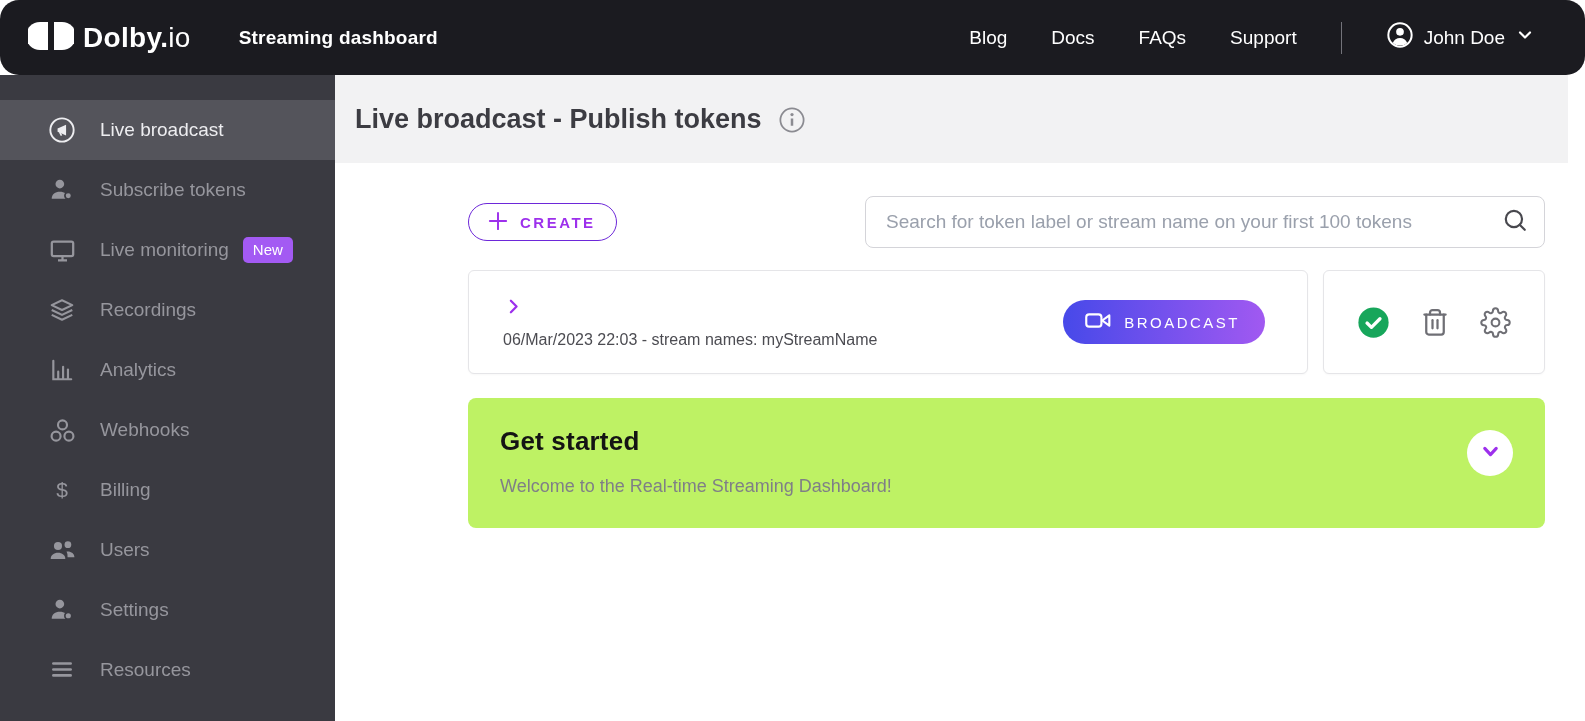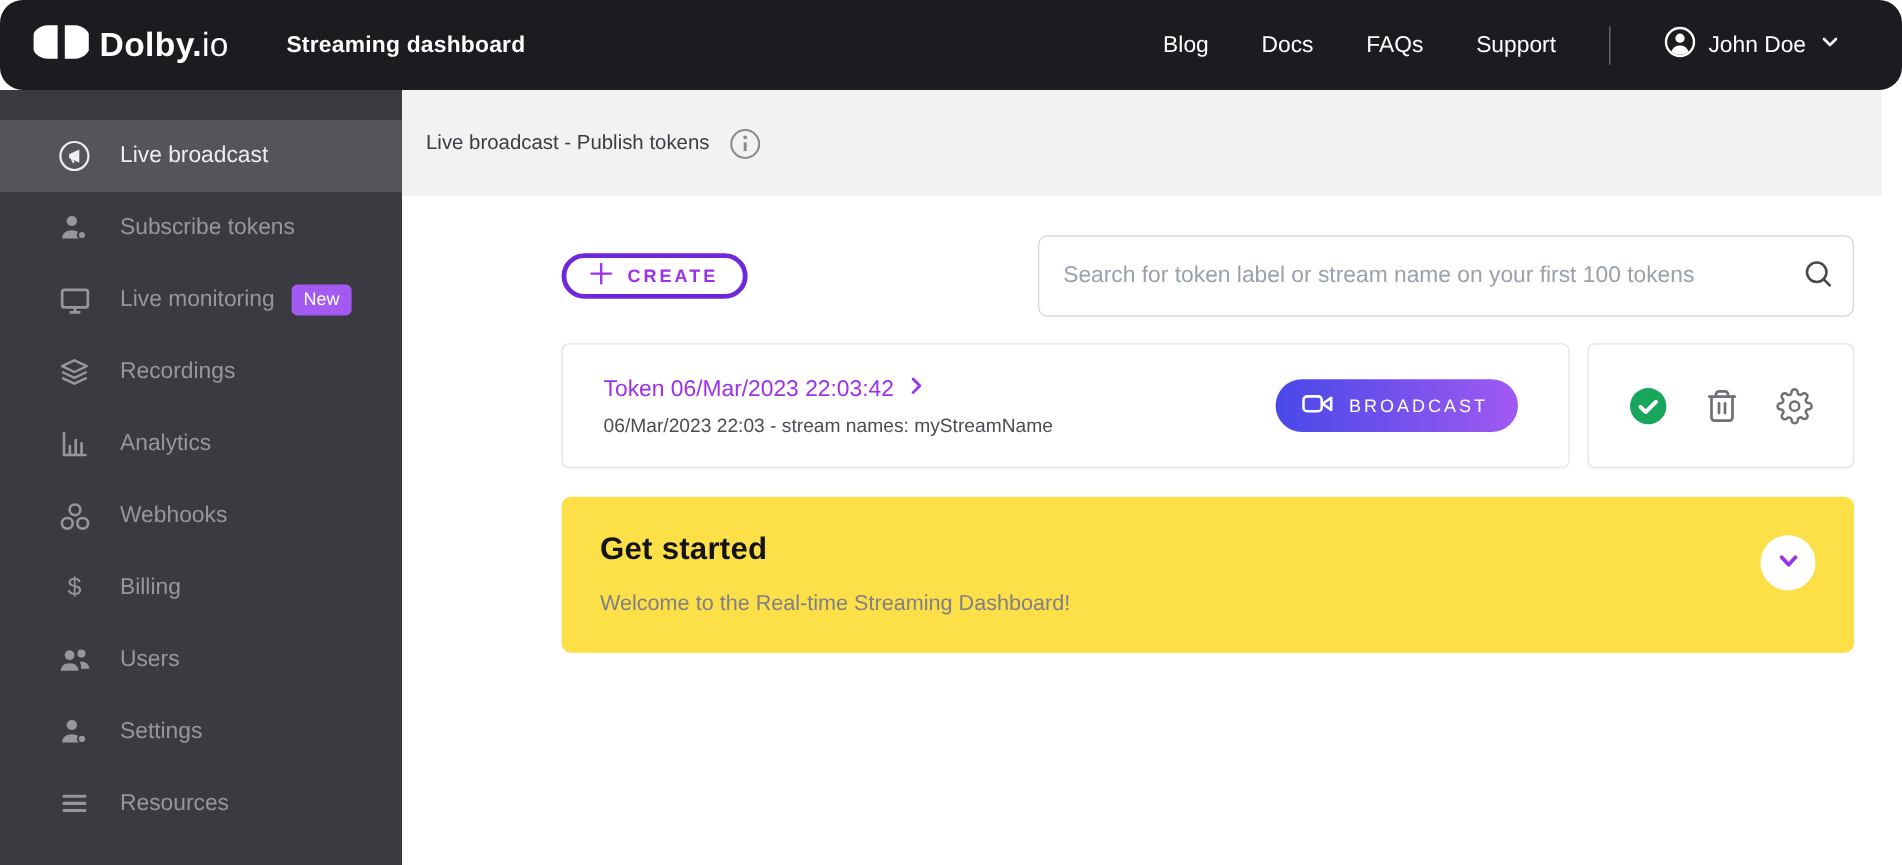--- a/index.html
+++ b/index.html
@@ -46,33 +46,33 @@
     font-size: 15px; padding: 4px 10px 5px; border-radius: 5px;
   }
 
   
   .main { flex: 1; background: #ffffff; min-width: 0; display: flex; flex-direction: column; }
   .title-band {
     height: 88px; flex-shrink: 0; background: #f2f2f3;
     width: calc(100% - 17px);
     display: flex; align-items: center; gap: 15px; padding-left: 20px;
   }
-  .page-title { font-size: 17px; font-weight: 400; color: #3c3c42; }
+  .page-title { font-size: 27px; font-weight: 700; color: #3c3c42; }
   .info-btn { display: flex; cursor: pointer; margin-top: 2px; }
 
   .content { padding: 33px 40px 0 133px; }
   .toolbar { display: flex; justify-content: space-between; align-items: center; }
   .create-btn {
-    height: 38px; background: transparent; border: 4px solid #6d28d9; border-radius: 19px;
+    height: 38px; background: transparent; border: 1px solid #6d28d9; border-radius: 19px;
     color: #9d30ec; font-family: inherit; font-size: 15px; font-weight: 700;
     letter-spacing: 2.5px; padding: 0 20px 0 16px;
     display: flex; align-items: center; gap: 9px; cursor: pointer;
   }
   .search-box {
-    width: 680px; height: 68px; background: #ffffff;
+    width: 680px; height: 52px; background: #ffffff;
     border: 1px solid #d4d4d9; border-radius: 8px;
     display: flex; align-items: center; padding: 0 16px 0 20px;
   }
   .search-box input {
     flex: 1; border: none; outline: none; background: transparent;
     font-family: inherit; font-size: 19px; color: #3a3a40;
   }
   .search-box input::placeholder { color: #9aa0ac; opacity: 1; }
 
   .token-row { display: flex; gap: 15px; margin-top: 22px; }
@@ -94,21 +94,21 @@
     background: linear-gradient(90deg, #4749e9 0%, #a159f1 100%);
     color: #ffffff; font-family: inherit; font-size: 15px; letter-spacing: 2.5px;
     display: flex; align-items: center; gap: 13px; cursor: pointer;
   }
   .token-actions {
     width: 222px; display: flex; align-items: center; justify-content: center; gap: 30px;
   }
   .icon-btn { display: flex; cursor: pointer; }
 
   .get-started {
-    margin-top: 24px; background: #fde047; border-radius: 8px;
+    margin-top: 24px; background: #bef264; border-radius: 8px;
     min-height: 130px; padding: 28px 32px 30px 32px;
     display: flex; justify-content: space-between; align-items: flex-start;
   }
   .gs-title { font-size: 26px; font-weight: 700; color: #141414; letter-spacing: 0.2px; }
   .gs-sub { margin-top: 19px; color: #7f7f87; font-size: 18px; }
   .expand-btn {
     width: 46px; height: 46px; border-radius: 50%; border: none; background: #ffffff;
     display: flex; align-items: center; justify-content: center; cursor: pointer;
     margin-top: 4px; flex-shrink: 0;
   }
@@ -301,21 +301,20 @@
               </svg>
             </span>
           </div>
         </div>
 
         <div class="token-row">
 
           <div class="card token-card">
             <div>
               <a class="token-link">
-                <span>Token 06/Mar/2023 22:03:42</span>
                 <span>
                   <svg width="21" height="21" viewBox="0 0 24 24" fill="none" stroke="#9d30ec" stroke-width="2.6" stroke-linecap="round" stroke-linejoin="round">
                       <polyline points="9 5.5 15.5 12 9 18.5"></polyline>
                     </svg>
                 </span>
               </a>
               <div class="token-sub">06/Mar/2023 22:03 - stream names: myStreamName</div>
             </div>
             <button class="broadcast-btn">
               <span>

